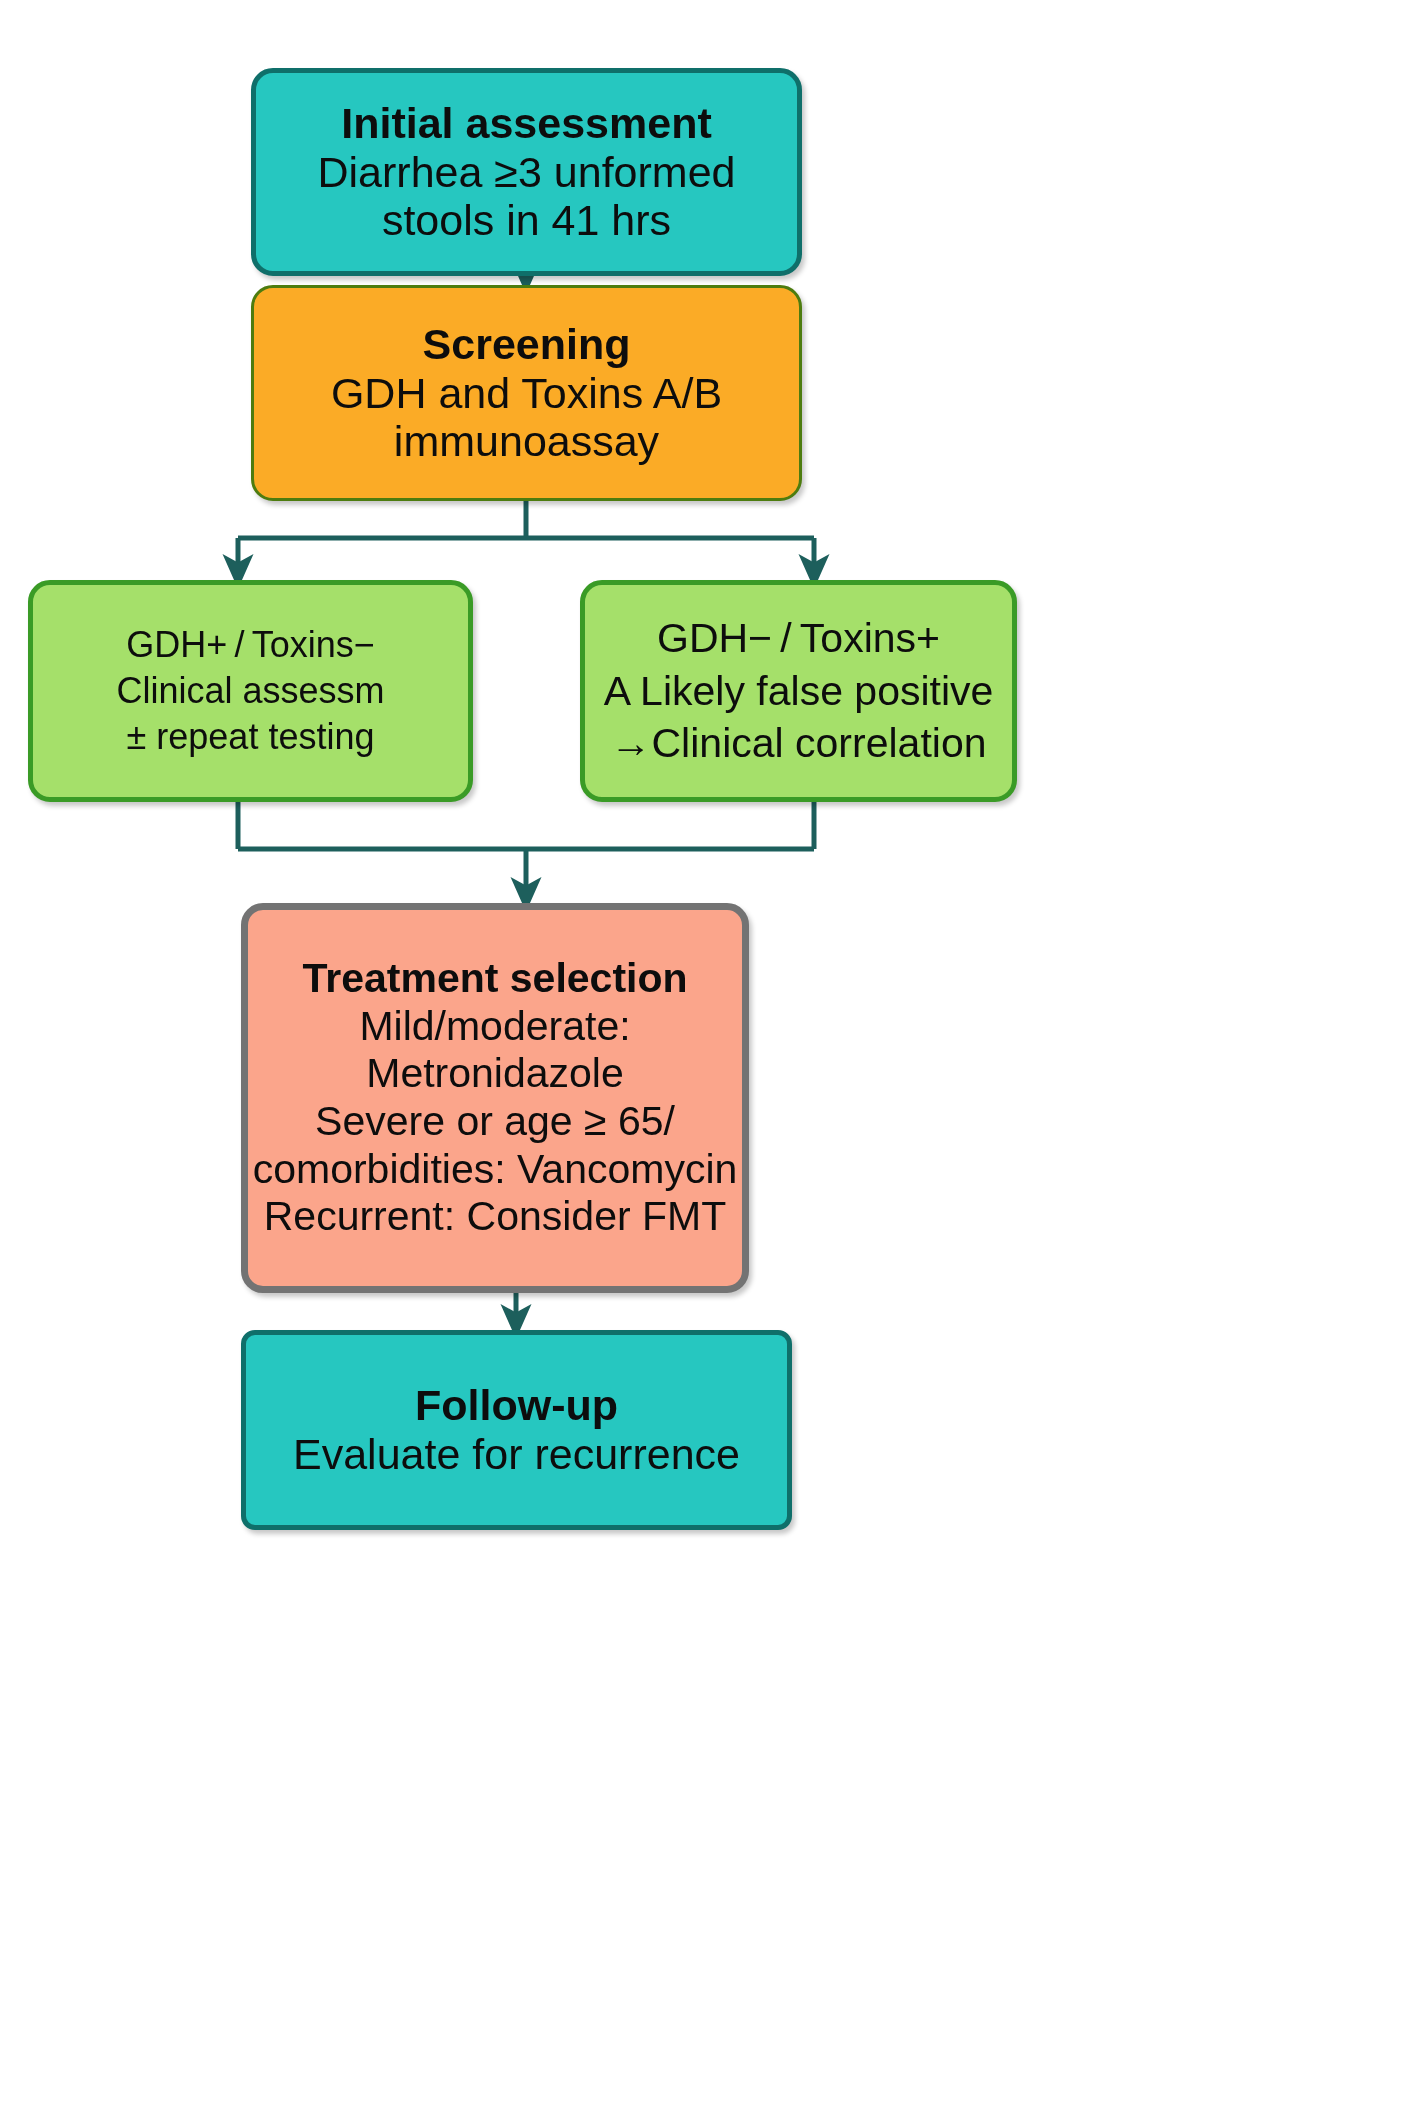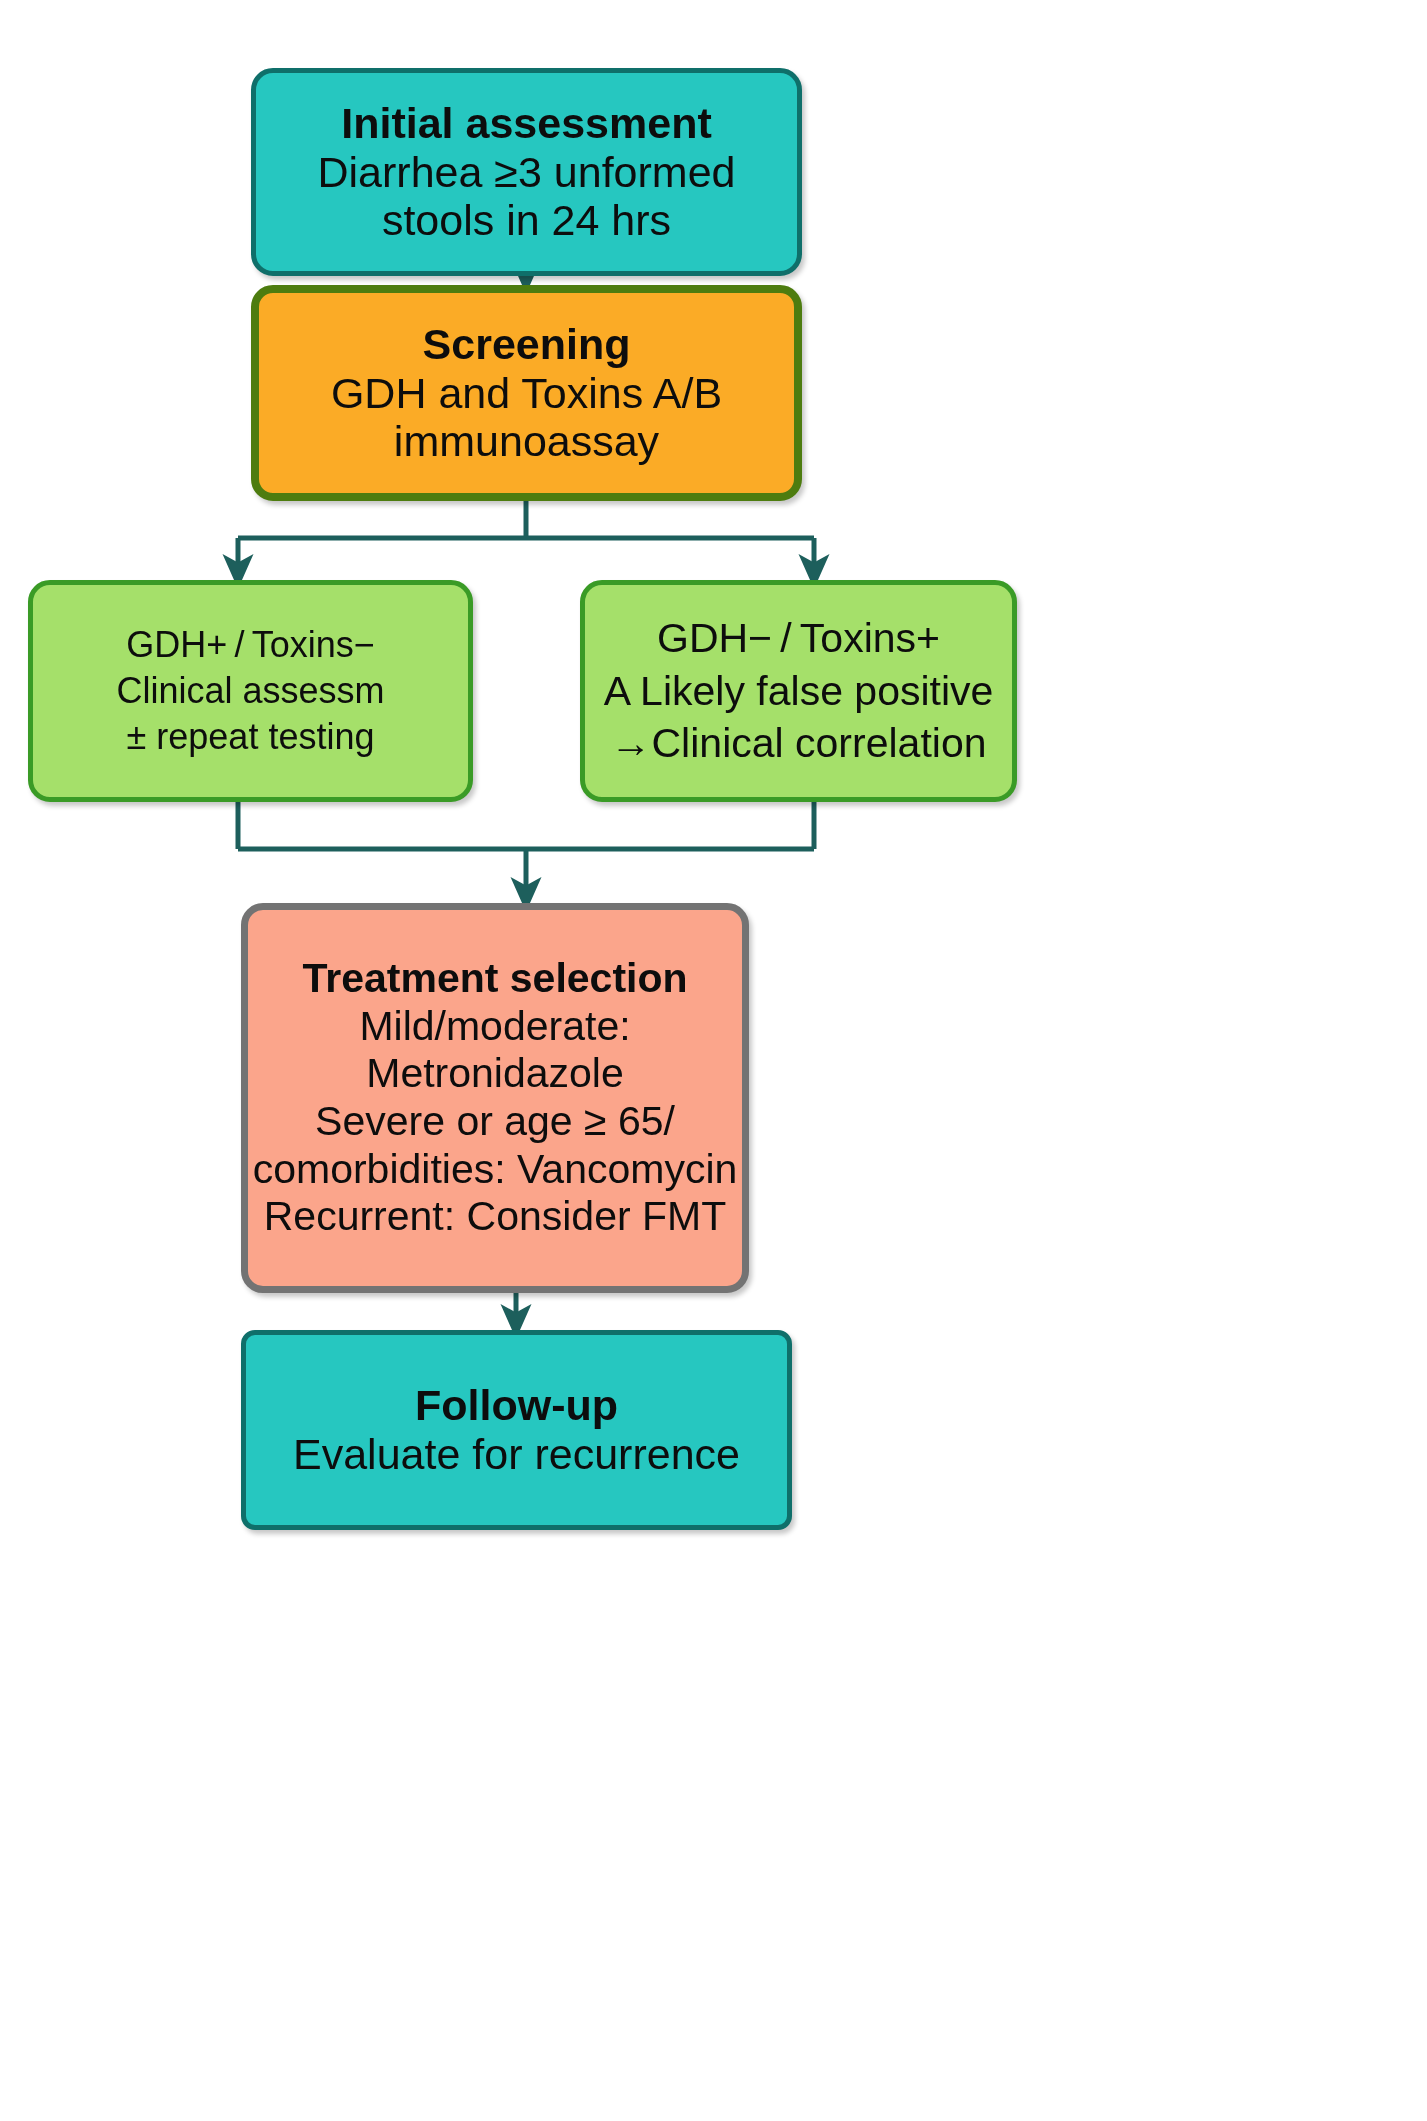--- a/index.html
+++ b/index.html
@@ -56,21 +56,21 @@
     margin-top: 44px;
   }
 
   
   #node-screening {
     left: 251px;
     top: 285px;
     width: 551px;
     height: 216px;
     background: #fbab26;
-    border: 8px solid #4d7c0f;
+    border: 3px solid #4d7c0f;
     border-radius: 22px;
     font-size: 43px;
     line-height: 1.13;
     box-shadow: 3px 4px 5px rgba(0,0,0,0.22);
   }
 
   
   #node-gdh-pos {
     left: 28px;
     top: 580px;
@@ -153,21 +153,21 @@
   </g>
 
   <g>
     <path d="M516,1293 L516,1320" stroke="#1d5f5c" stroke-width="5" fill="none" marker-end="url(#arrowhead)"></path>
   </g>
 </svg>
 
 <div class="node" id="node-initial">
   <span class="line bold">Initial assessment</span>
   <span class="line">Diarrhea ≥3 unformed</span>
-  <span class="line">stools in 24 hrs</span>
+  <span class="line">stools in 41 hrs</span>
 </div>
 
 <div class="node" id="node-screening">
   <span class="line bold">Screening</span>
   <span class="line">GDH and Toxins A/B</span>
   <span class="line">immunoassay</span>
 </div>
 
 <div class="node" id="node-gdh-pos">
   <span class="line">GDH+ / Toxins−</span>

